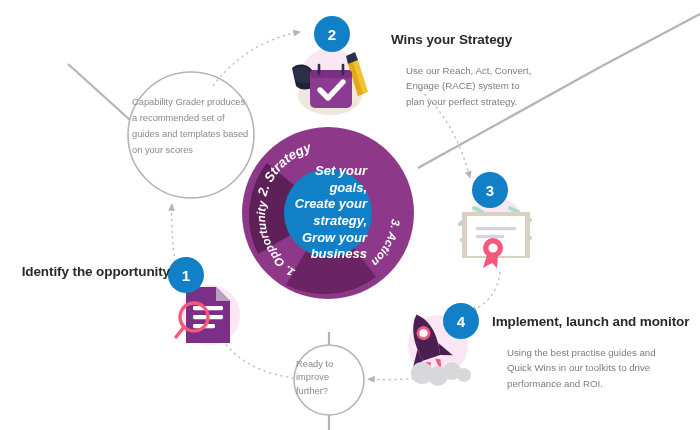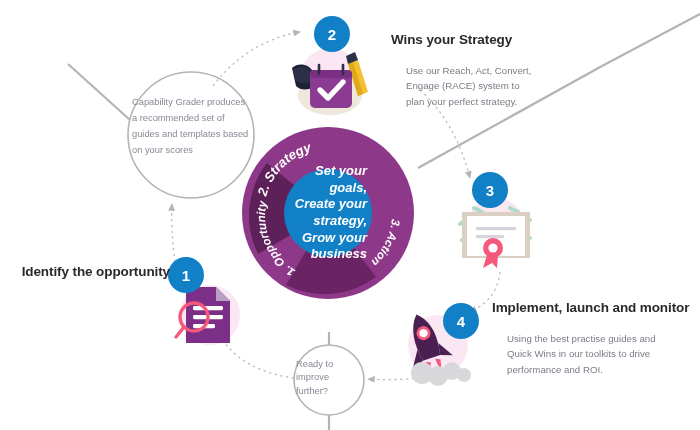--- a/index.html
+++ b/index.html
@@ -19,21 +19,21 @@
   .tblock .head{
     font-size:13.5px;font-weight:bold;color:#2a2a2e;
     letter-spacing:-0.1px;margin:0 0 5px 0;line-height:1.15;
   }
   .tblock .body{
     font-size:9.7px;color:#7d7b86;line-height:1.62;margin:15px;
   }
 
   #txt-plan{left:391px;top:32px;width:160px;}
   #txt-upskill{left:541px;top:192px;width:150px;}
-  #txt-implement{left:492px;top:300px;width:206px;}
+  #txt-implement{left:492px;top:314px;width:206px;}
   #txt-identify{left:18px;top:264px;width:152px;text-align:right;}
 
   .softnote{
     position:absolute;text-align:left;
     font-size:9.3px;color:#8a8794;line-height:1.72;
   }
   #note-grader{left:132px;top:95px;width:118px;}
   #note-ready{left:296px;top:358px;width:66px;font-size:9.3px;line-height:1.45;color:#8a8794;}
 
   

